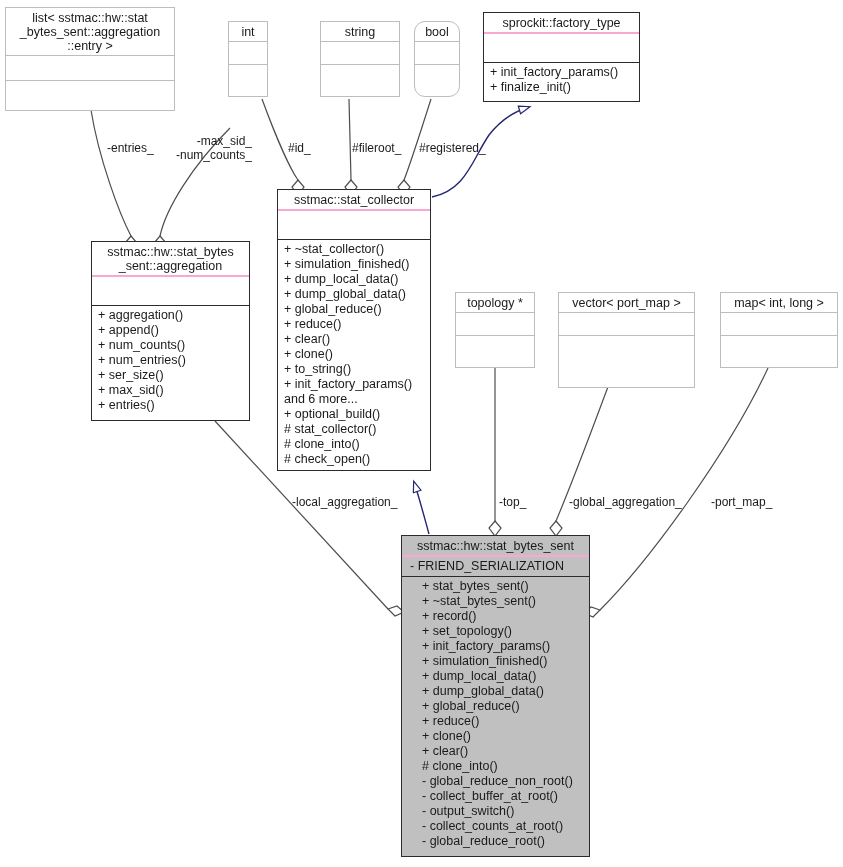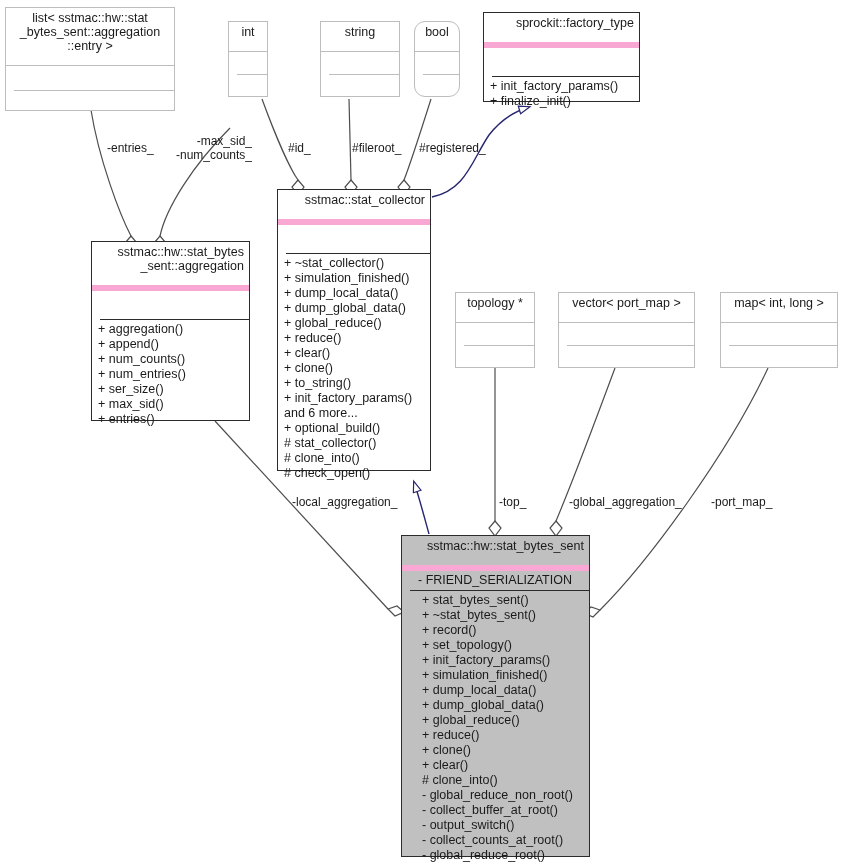--- a/index.html
+++ b/index.html
@@ -39,43 +39,41 @@
     border: 1px solid #bdbdbd;
   }
   .node.solid {
     border: 1px solid #2b2b2b;
   }
   .node.highlight {
     border: 1px solid #2b2b2b;
     background: #c0c0c0;
   }
   .node-title {
-    padding: 3px 5px 12px 5px;
+    padding: 3px 5px 2px 5px;
     text-align: center;
     font-size: 12.5px;
     line-height: 14px;
     color: #1a1a1a;
     white-space: pre-line;
   }
   .node.solid > .node-title,
   .node.highlight > .node-title {
-    border-bottom: 6px solid #f9a8d4;
-    text-align: right;
+    border-bottom: 2px solid #f9a8d4;
   }
   .node.plain > .node-title {
     border-bottom: 1px solid #bdbdbd;
   }
   .node-attrs {
     font-size: 12.5px;
     line-height: 15px;
     color: #1a1a1a;
     padding: 2px 6px 2px 20px;
     white-space: pre-line;
     flex: 0 0 auto;
-    margin-left: 8px;
   }
   .node.solid > .node-attrs,
   .node.highlight > .node-attrs {
     border-bottom: 1px solid #2b2b2b;
   }
   .node.plain > .node-attrs {
     border-bottom: 1px solid #bdbdbd;
   }
   .node-attrs.empty { min-height: 20px; }
   .node-methods {
@@ -229,21 +227,21 @@
 # clone_into()
 # check_open()</div>
   </div>
 
   <div class="node plain" style="left:455px; top:292px; width:80px; height:76px;">
     <div class="node-title">topology *</div>
     <div class="node-attrs empty" style="min-height:18px;"></div>
     <div class="node-methods empty" style="min-height:18px;"></div>
   </div>
 
-  <div class="node plain" style="left:558px; top:292px; width:137px; height:76px;">
+  <div class="node plain" style="left:558px; top:292px; width:137px; height:96px;">
     <div class="node-title">vector&lt; port_map &gt;</div>
     <div class="node-attrs empty" style="min-height:18px;"></div>
     <div class="node-methods empty" style="min-height:18px;"></div>
   </div>
 
   <div class="node plain" style="left:720px; top:292px; width:118px; height:76px;">
     <div class="node-title">map&lt; int, long &gt;</div>
     <div class="node-attrs empty" style="min-height:18px;"></div>
     <div class="node-methods empty" style="min-height:18px;"></div>
   </div>

